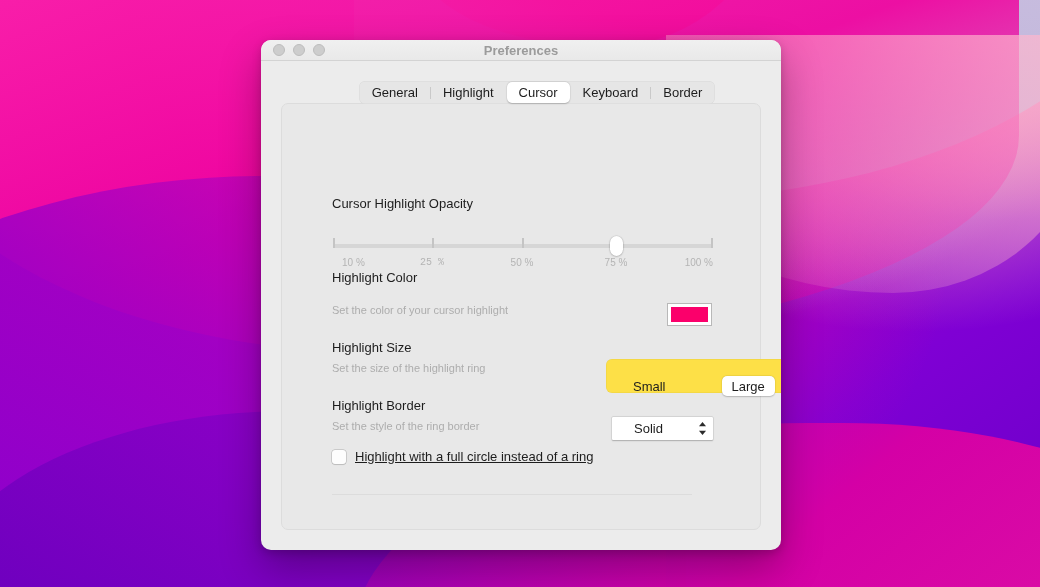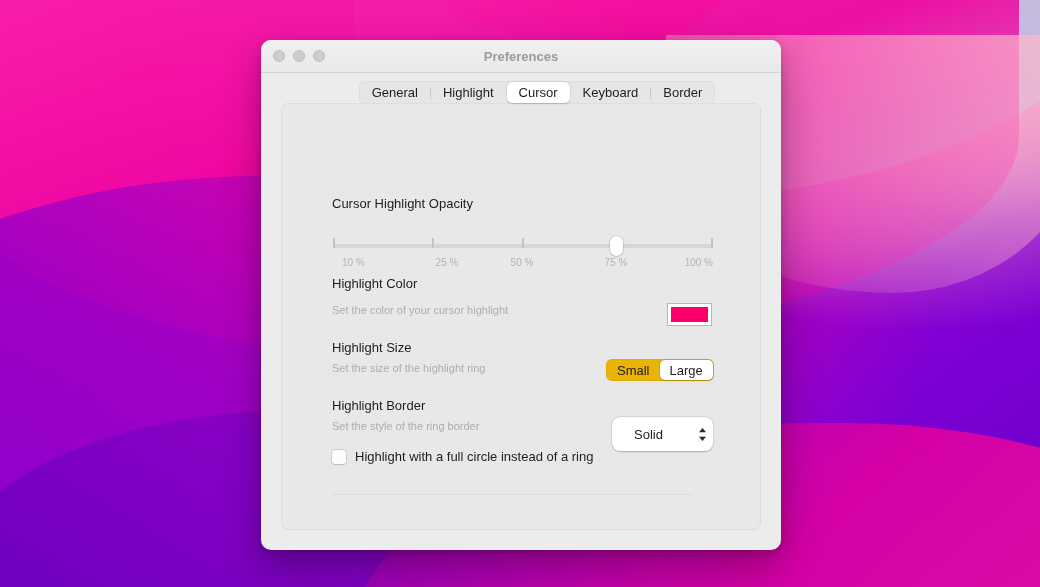--- a/index.html
+++ b/index.html
@@ -83,21 +83,21 @@
     left:261px; top:40px;
     width:520px; height:510px;
     background:#ececec;
     border-radius:10px;
     box-shadow:0 18px 42px rgba(0,0,0,.30), 0 3px 10px rgba(0,0,0,.18);
     overflow:hidden;
   }
 
   #titlebar {
     position:relative;
-    height:33px;
+    height:21px;
     background:linear-gradient(#f0f0f0, #e9e9e9);
     border-bottom:1px solid #d3d3d3;
   }
   .lights {
     position:absolute;
     left:12px; top:50%;
     transform:translateY(-50%);
     display:flex; gap:8px;
   }
   .light {
@@ -224,47 +224,48 @@
     cursor:default;
   }
   #color-swatch { width:100%; height:100%; }
 
   
   #segmented {
     position:absolute;
     left:324px; top:255px;
     height:22px;
     display:flex;
-    background:#eab308;
+    background:#fde047;
     border-radius:6px;
-    padding:1px;
+    padding:17px;
     box-shadow:inset 0 0 0 .5px rgba(0,0,0,.07);
   }
   .seg {
     display:flex; align-items:center; justify-content:center;
     height:20px;
     min-width:52px;
     padding:0 10px;
     font-size:13px;
     color:#1d1d1d;
     border-radius:5px;
     cursor:default;
   }
   .seg.selected {
     background:#ffffff;
     box-shadow:0 .5px 1.5px rgba(0,0,0,.20), 0 0 0 .5px rgba(0,0,0,.05);
+    margin-left:46px;
   }
 
   
   #popup {
     position:absolute;
     left:330px; top:313px;
-    width:101px; height:34px;
-    background:#ffffff;
-    border-radius:8px;
+    width:101px; height:23px;
+    background:#ffffff;
+    border-radius:1px;
     box-shadow:0 .5px 1.5px rgba(0,0,0,.22), 0 0 0 .5px rgba(0,0,0,.10);
     display:flex;
     align-items:center;
     cursor:default;
   }
   #popup-value {
     flex:1;
     text-align:center;
     padding-right:6px;
     font-size:13px;
@@ -286,21 +287,21 @@
   .cbox {
     width:14px; height:14px;
     border-radius:3px;
     background:#fdfdfd;
     box-shadow:0 0 0 .5px #b0b0b0, 0 .5px 1px rgba(0,0,0,.12);
     display:flex; align-items:center; justify-content:center;
     flex:none;
     cursor:default;
   }
   .cbox.checked { background:#e9e9e9; }
-  .cbox-label { font-size:13px; color:#1d1d1d; white-space:nowrap; }
+  .cbox-label { font-size:13px; color:#1d1d1d; white-space:nowrap;text-decoration:underline; }
 
   #divider {
     position:absolute;
     left:50px; top:390px;
     width:360px; height:1px;
     background:#dcdcdc;
   }
 </style>
 </head>
 <body>
@@ -345,27 +346,27 @@
 
       <div id="slider-wrap">
         <div id="slider-track"></div>
         <div class="tick" style="left:0px;"></div>
         <div class="tick" style="left:99px;"></div>
         <div class="tick" style="left:189px;"></div>
         <div class="tick" style="left:283px;"></div>
         <div class="tick" style="left:378px;"></div>
         <div id="slider-thumb" style="left:283px;"></div>
         <div class="tick-label first" style="left:0px;margin-left:9px;">10 %</div>
-        <div class="tick-label" style="left:114px;">25 %</div>
+        <div class="tick-label" style="left:99px;font-family:Liberation Mono, monospace;">25 %</div>
         <div class="tick-label" style="left:189px;">50 %</div>
         <div class="tick-label" style="left:283px;">75 %</div>
         <div class="tick-label last" style="left:380px;">100 %</div>
       </div>
 
-      <div class="row-label" style="left:50px; top:172px;">Highlight Color</div>
+      <div class="row-label" style="left:50px; top:166px;">Highlight Color</div>
       <div class="row-sub" style="left:50px; top:200px;">Set the color of your cursor highlight</div>
       <div id="color-well">
         <div id="color-swatch" style="background: rgb(251, 0, 107);"></div>
       </div>
 
       <div class="row-label" style="left:50px; top:236px;">Highlight Size</div>
       <div class="row-sub" style="left:50px; top:258px;">Set the size of the highlight ring</div>
       <div id="segmented">
         <div class="seg">Small</div>
         <div class="seg selected">Large</div>

